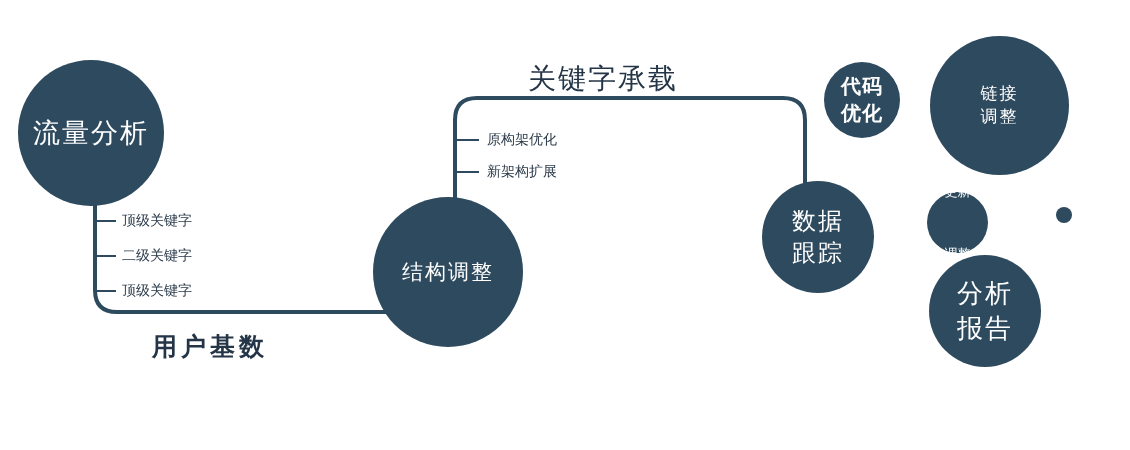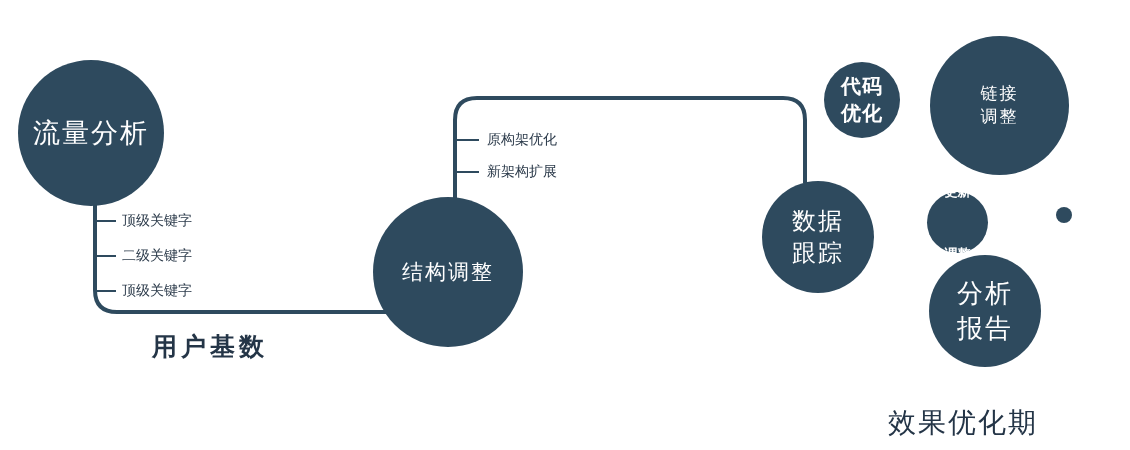--- a/index.html
+++ b/index.html
@@ -40,21 +40,21 @@
     justify-content: center;
     text-align: center;
     letter-spacing: 2px;
     line-height: 1.35;
   }
   #node-traffic   { left: 18px;   top: 60px;  width: 146px; height: 146px; font-size: 27px; }
   #node-structure { left: 373px;  top: 197px; width: 150px; height: 150px; font-size: 21px; }
   #node-tracking  { left: 762px;  top: 181px; width: 112px; height: 112px; font-size: 24px; }
   #node-code      { left: 824px;  top: 62px;  width: 76px;  height: 76px;  font-size: 20px; letter-spacing: 1px; font-weight: bold; }
   #node-link      { left: 930px;  top: 36px;  width: 139px; height: 139px; font-size: 17px; }
-  #node-update    { left: 927px;  top: 192px; width: 61px;  height: 61px;  font-size: 13px; letter-spacing: 0; font-weight: bold; gap: 44px; }
+  #node-update    { left: 927px;  top: 192px; width: 61px;  height: 61px;  font-size: 13px; letter-spacing: 0; font-weight: normal; gap: 44px; }
   #node-report    { left: 929px;  top: 255px; width: 112px; height: 112px; font-size: 26px; }
   #node-dot       { left: 1056px; top: 207px; width: 16px;  height: 16px; }
 
   .branch-label {
     position: absolute;
     color: #2b3a4a;
     font-size: 14px;
     transform: translateY(-50%);
     white-space: nowrap;
   }
@@ -138,16 +138,16 @@
   <div class="node" id="node-dot"></div>
 
   <div class="branch-label bl-t0">顶级关键字</div>
   <div class="branch-label bl-t1">二级关键字</div>
   <div class="branch-label bl-t2">顶级关键字</div>
 
   <div class="branch-label bl-s0">原构架优化</div>
   <div class="branch-label bl-s1">新架构扩展</div>
 
   <div class="edge-label" id="label-user-base">用户基数</div>
+  <div class="edge-label" id="label-keyword-carry">关键字承载</div>
 
-  <div class="edge-label" id="label-caption">效果优化期</div>
 
 </div>
 
 </body></html>

